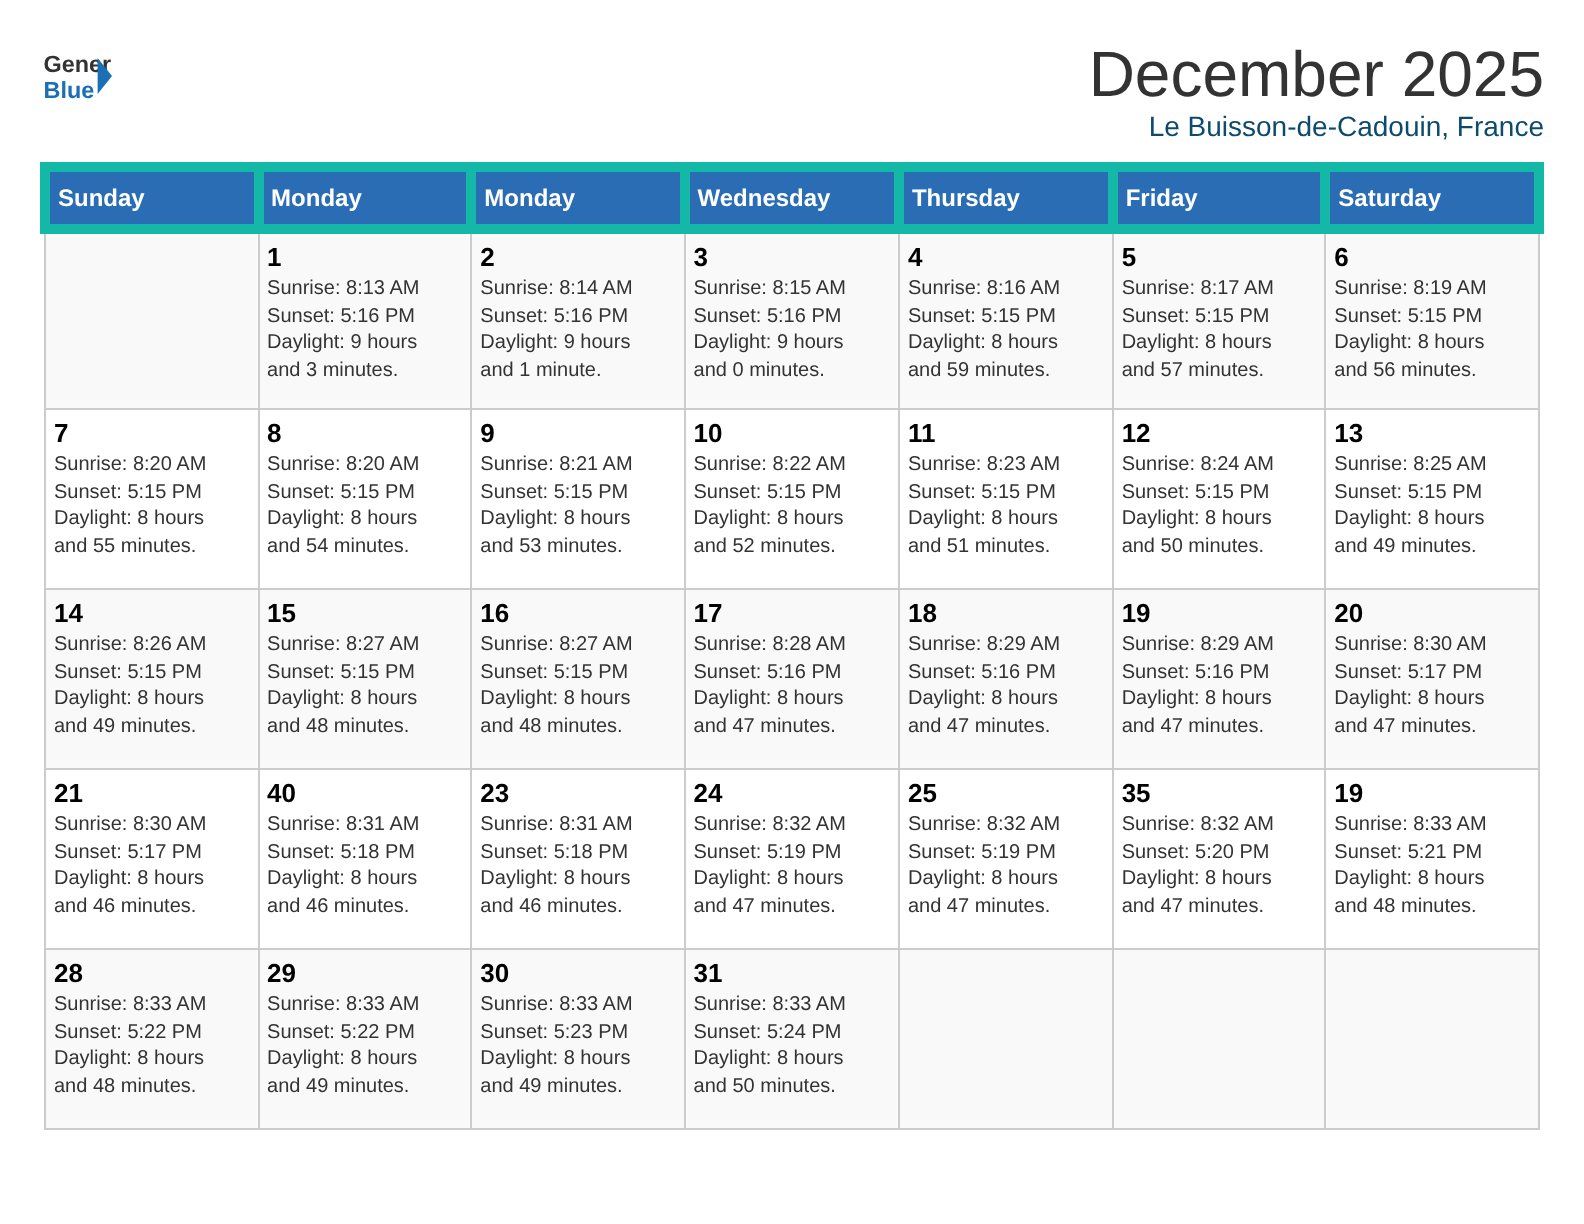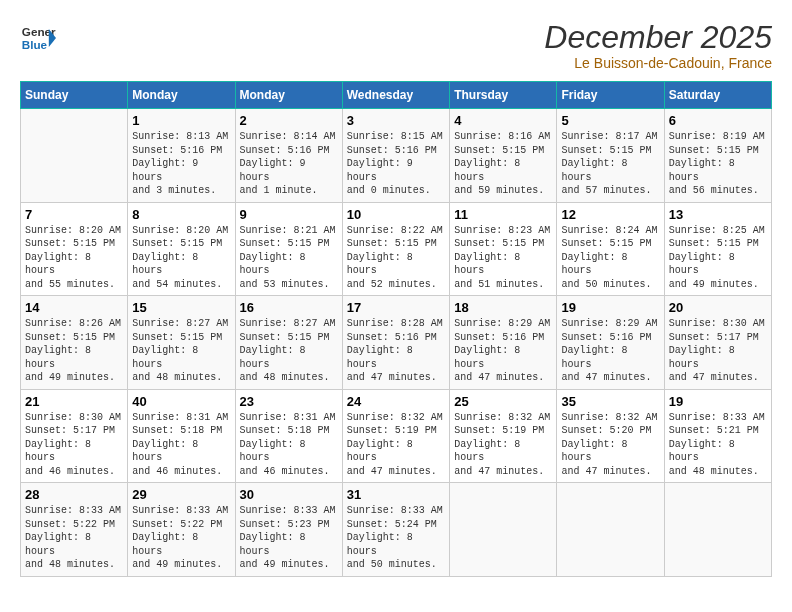--- a/index.html
+++ b/index.html
@@ -26,39 +26,38 @@
       height: 36px;
     }
     .title-section {
       text-align: right;
     }
     .month-title {
       font-size: 32px;
       font-weight: normal;
       color: #333;
       line-height: 1.1;
-      font-style: italic;
     }
     .location-subtitle {
       font-size: 14px;
-      color: #a16207;
+      color: #0c4a6e;
     }
     table {
       width: 100%;
       border-collapse: collapse;
       font-size: 11px;
     }
     thead tr th {
       background-color: #2a6db5;
       color: #fff;
       padding: 6px 4px;
       text-align: left;
       font-size: 12px;
       font-weight: bold;
-      border: 1px solid #14b8a6;
+      border: 5px solid #14b8a6;
     }
     tbody tr td {
       border: 1px solid #ccc;
       vertical-align: top;
       padding: 4px;
       height: 90px;
       width: 108px;
     }
     tbody tr:nth-child(odd) td {
       background-color: #f9f9f9;
@@ -69,21 +68,20 @@
     .day-number {
       font-weight: bold;
       font-size: 13px;
       display: block;
       margin-bottom: 2px;
     }
     .day-info {
       font-size: 10px;
       color: #333;
       line-height: 1.35;
-      font-family: Liberation Mono, monospace;
     }
     .empty-cell {
       background-color: #f9f9f9;
     }
   </style>
 </head>
 <body>
 
 <div class="header-section">
   <div class="logo">

